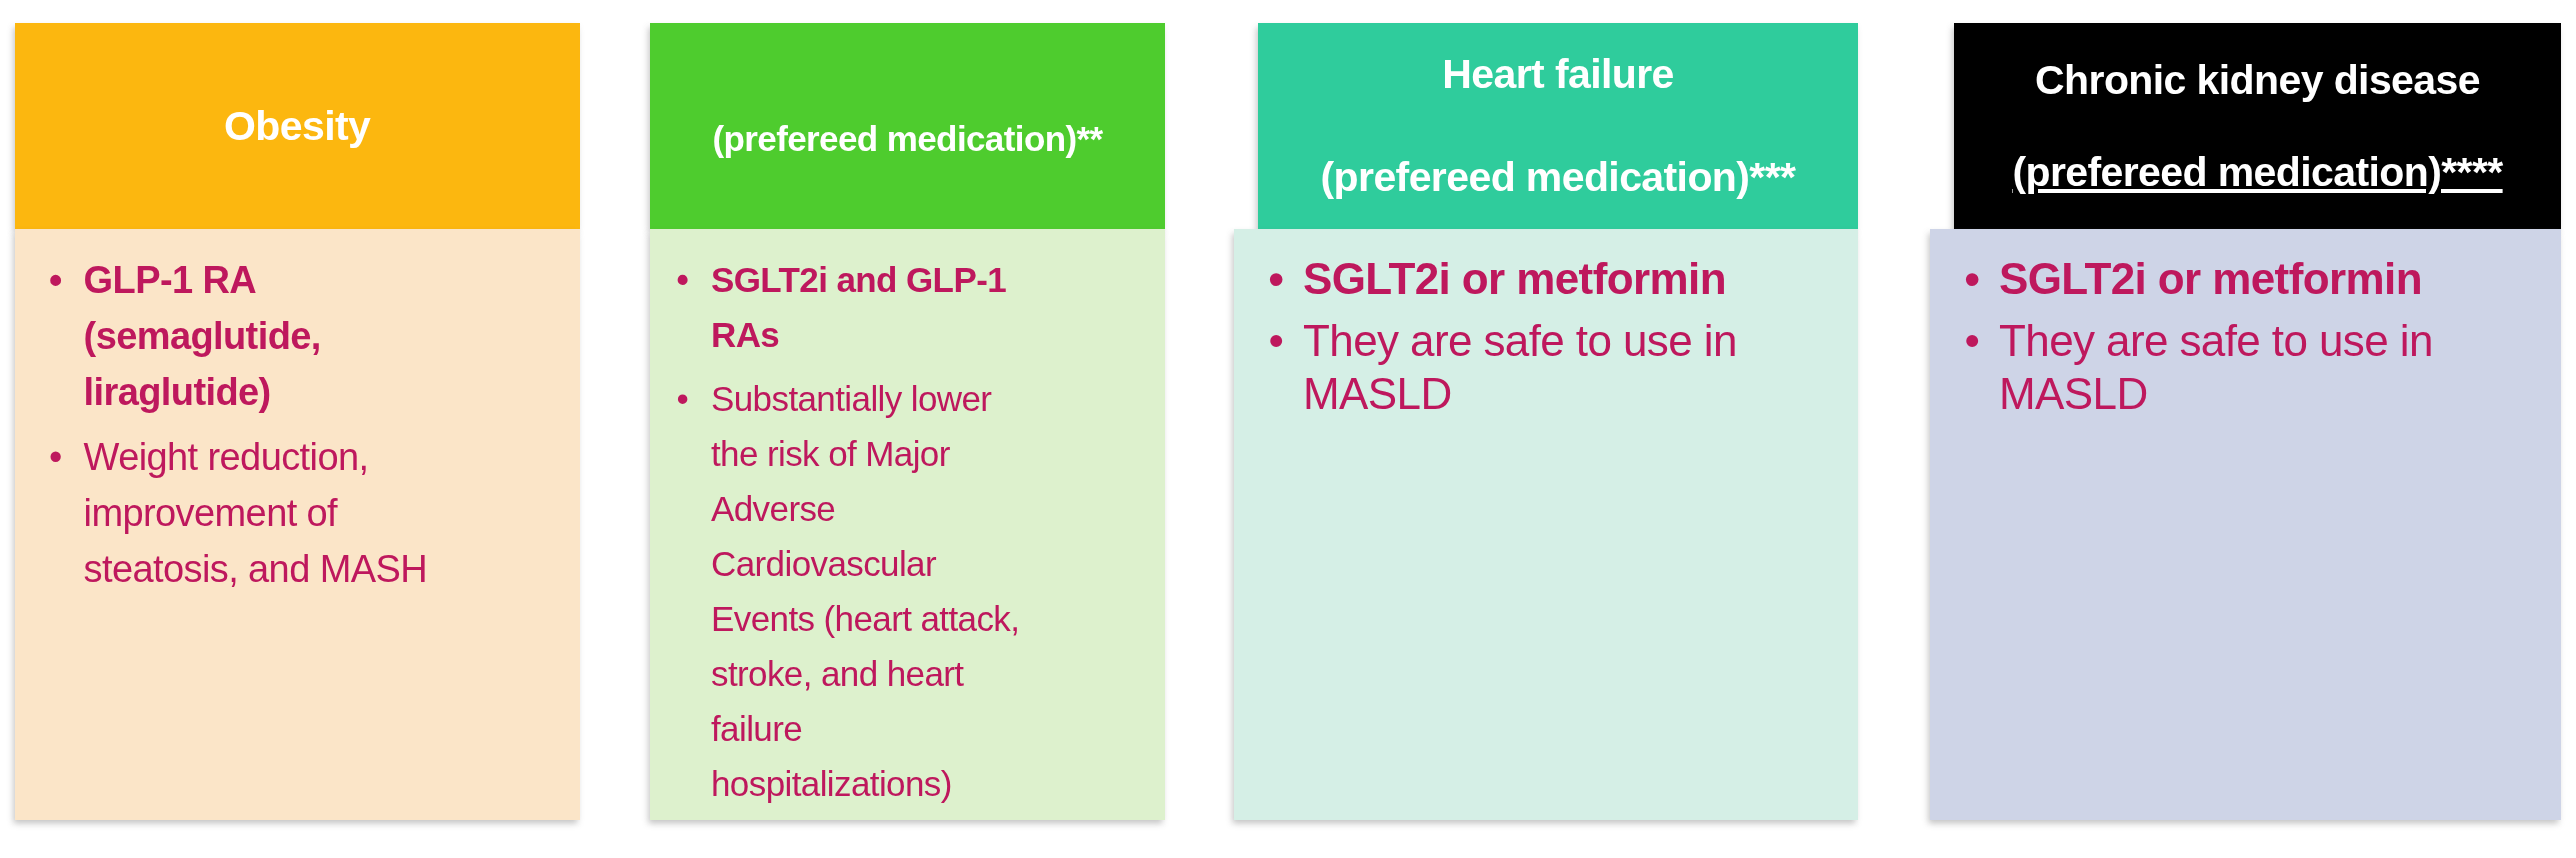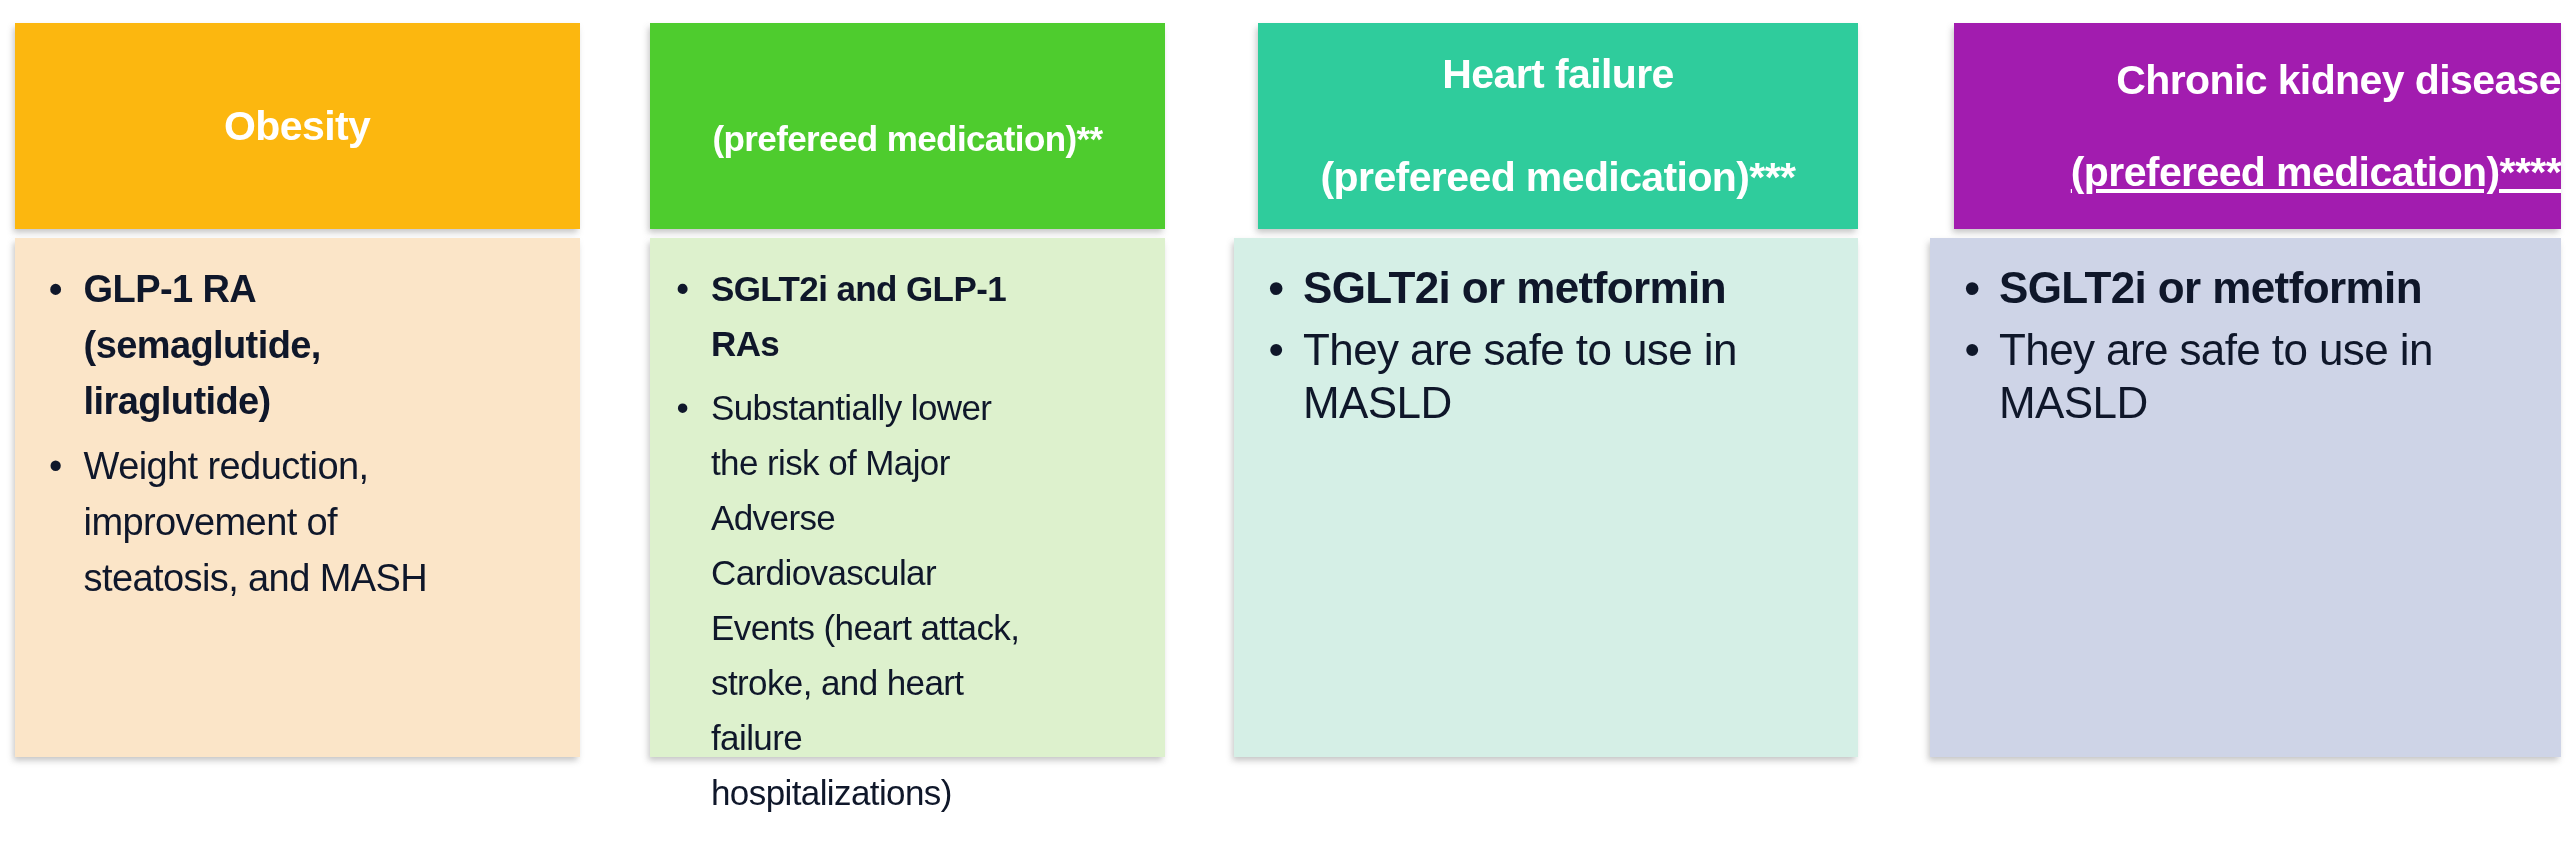--- a/index.html
+++ b/index.html
@@ -28,26 +28,25 @@
   .c0 .hdr{font-size:41px;}
   .c1 .hdr{font-size:35px;}
   .c2 .hdr,.c3 .hdr{font-size:41px;margin-left:24px;}
   .hdr-sub{display:block;}
   .c0 .hdr-sub{margin-top:7.6px;}
   .c1 .hdr-sub{margin-top:25px;text-align:center;}
   .c2 .hdr-sub{margin-top:39px;}
   .c3 .hdr-sub{margin-top:28.5px;text-decoration:underline;}
 
   .bod{
-    margin-top:9px;
-    height:519px;
+    height:591px;
     box-sizing:border-box;
     padding:23px 18px 0 32px;
     box-shadow:-2.5px 4.4px 6.3px rgba(125,125,125,0.45);
-    color:#0f172a;
+    color:#be185d;
     letter-spacing:-0.6px;
   }
   .c0 .bod{font-size:38px;line-height:56px;}
   .c1 .bod{font-size:35px;line-height:55px;}
   .c2 .bod,.c3 .bod{font-size:44px;line-height:53px;}
 
   ul.bullets{list-style:none;margin:0;padding:0;}
   ul.bullets li{
     position:relative;
     padding-left:37px;
@@ -109,21 +108,21 @@
     <div class="bod" style="background-color: rgb(213, 239, 230);">
       <ul class="bullets">
         <li class="bold">SGLT2i or metformin</li>
         <li>They are safe to use in
 MASLD</li>
       </ul>
     </div>
   </div>
 
   <div class="column c3">
-    <div class="hdr" style="background-color: #a21caf; align-items: flex-end;">
+    <div class="hdr" style="background-color: #000000;">
       <span class="hdr-title">Chronic kidney disease</span>
       <span class="hdr-sub">(prefereed medication)****</span>
     </div>
     <div class="bod" style="background-color: rgb(206, 212, 231);">
       <ul class="bullets">
         <li class="bold">SGLT2i or metformin</li>
         <li>They are safe to use in
 MASLD</li>
       </ul>
     </div>

